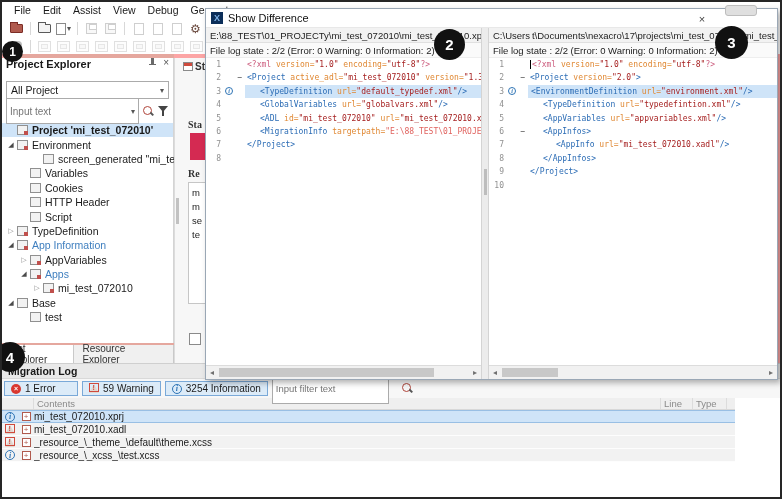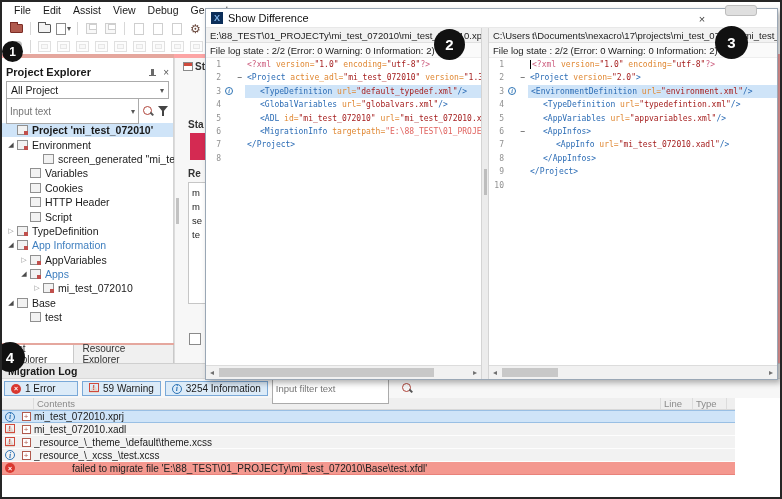--- a/index.html
+++ b/index.html
@@ -29,21 +29,21 @@
   .ik-help { width:11px; height:13px; border:1px solid #b05a4e; color:#b05a4e; font-size:9px; font-weight:bold;
              display:flex; align-items:center; justify-content:center; background:#fff; }
   .ik-caret { font-size:8px; color:#555; margin-left:1px; }
   .ik-hand { width:11px; height:11px; background:#bdbdbd; border-radius:4px 4px 2px 2px; }
   .ik-box { width:13px; height:11px; border:1px solid #b3b3b3; background:#fcfcfc; display:flex; align-items:center; justify-content:center; }
   .ik-box i { display:block; width:7px; height:5px; border:1px solid #c5c5c5; background:#efefef; }
   .accent-strip { position:absolute; left:2px; top:52px; width:170px; height:4px; background:var(--accent-salmon); }
 
   
   .pe { position:absolute; left:0; top:56px; width:172px; height:285px; background:#fff; border-right:1px solid #d4d4d4; }
-  .pe-head { height:20px; display:flex; align-items:flex-end; padding:0 4px; }
+  .pe-head { height:20px; display:flex; align-items:flex-start; padding:0 4px; }
   .pe-title { font-size:11px; font-weight:bold; color:#1a1a1a; flex:1; }
   .ic-pin { width:9px; height:9px; position:relative; margin-right:6px; }
   .ic-pin::before { content:""; position:absolute; left:3px; top:0; width:3px; height:6px; background:#6a6a6a; }
   .ic-pin::after  { content:""; position:absolute; left:1px; top:6px; width:7px; height:1px; background:#6a6a6a; }
   .ic-x { font-size:10px; color:#555; line-height:10px; }
   .pe-combo { margin:3px 4px 0 4px; height:18px; border:1px solid #ababab; background:#fff;
               display:flex; align-items:center; font-size:10.5px; color:#1a1a1a; padding:0 4px; }
   .pe-combo .lbl { flex:1; }
   .caret { font-size:8px; color:#555; }
   .pe-filter { margin:3px 4px 0 4px; height:18px; display:flex; align-items:center; gap:3px; }
@@ -75,21 +75,21 @@
   .tab { height:100%; display:flex; align-items:center; justify-content:center; font-size:10px; color:#333;
          border-right:1px solid #c9c9c9; padding:0 8px; background:#f0f0f0; }
   .tab.active { background:#fff; font-weight:normal; }
 
   
   .sliver { position:absolute; left:172px; top:56px; width:31px; height:321px; background:#f7f7f7; border-left:1px solid #dcdcdc; }
   .sliver .grip { position:absolute; left:1px; top:140px; width:3px; height:26px; background:#c2c2c2; }
   .sl-title { position:absolute; left:8px; top:3px; display:flex; align-items:center; gap:2px; font-size:10px; font-weight:bold; color:#333; }
   .sl-winico { width:10px; height:9px; border:1px solid #8a8a8a; background:#fff; position:relative; }
   .sl-winico::before { content:""; position:absolute; left:0; top:0; width:8px; height:3px; background:#cf4a3d; }
-  .sl-lab { position:absolute; left:13px; font-size:10px; font-weight:bold; color:#333; white-space:nowrap; }
+  .sl-lab { position:absolute; left:13px; font-size:10px; font-weight:bold; color:#333; white-space:nowrap;font-family:Liberation Serif, serif; }
   .sl-red { position:absolute; left:15px; top:75px; width:16px; height:27px; background:var(--crimson-block); }
   .sl-list { position:absolute; left:13px; top:124px; width:18px; height:122px; background:#fff; border:1px solid #c6c6c6; border-right:none;
              font-size:9.5px; color:#222; padding:3px 0 0 3px; line-height:14px; }
   .sl-check { position:absolute; left:14px; top:275px; width:12px; height:12px; background:#fff; border:1px solid #8a8a8a; }
 
   
   .mlog { position:absolute; left:0; top:361px; width:780px; height:136px; background:#fff; }
   .mlog-title { height:16px; background:#e9e9e9; border-top:1px solid #cfcfcf; border-bottom:1px solid #d9d9d9;
                 font-size:10.5px; font-weight:bold; color:#1a1a1a; display:flex; align-items:center; padding-left:6px; }
   .mlog-filters { height:19px; display:flex; align-items:center; padding-left:2px; gap:4px; background:#f7f7f7; }
@@ -451,27 +451,20 @@
         </div>
         <div class="mrow">
           <span class="c1">
             <span class="ic-info">i</span>
           </span>
           <span class="c2">
             <span class="ic-expand">+</span>
           </span>
           <span class="txt">_resource_\_xcss_\test.xcss</span>
         </div>
-        <div class="mrow err">
-          <span class="c1">
-            <span class="ic-err">×</span>
-          </span>
-          <span class="c2"></span>
-          <span class="txt">failed to migrate file 'E:\88_TEST\01_PROJECTy\mi_test_072010\Base\test.xfdl'</span>
-        </div>
       </div>
   </div>
 
   <div class="dlg">
     <div class="dlg-title">
       <span class="dlg-logo">X</span>
       <span class="t">Show Difference</span>
       <span class="dlg-close">×</span>
       <span class="dlg-graybox"></span>
     </div>

